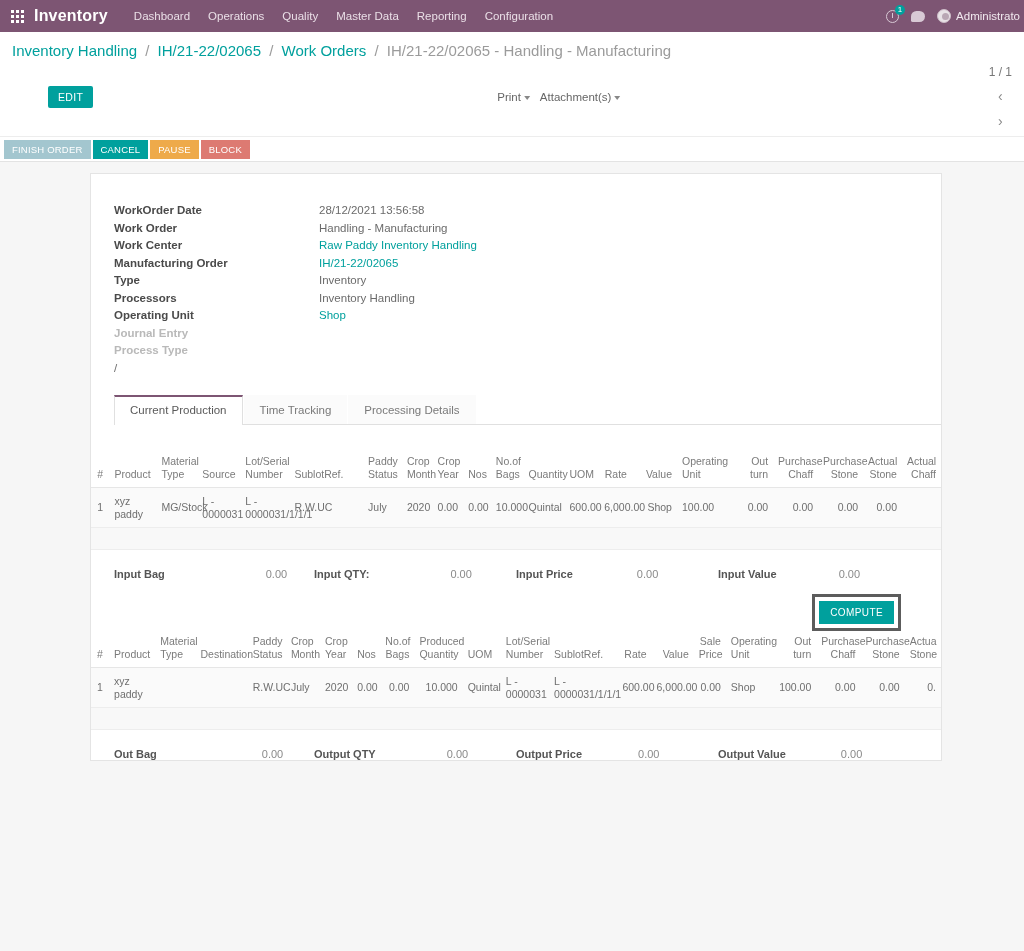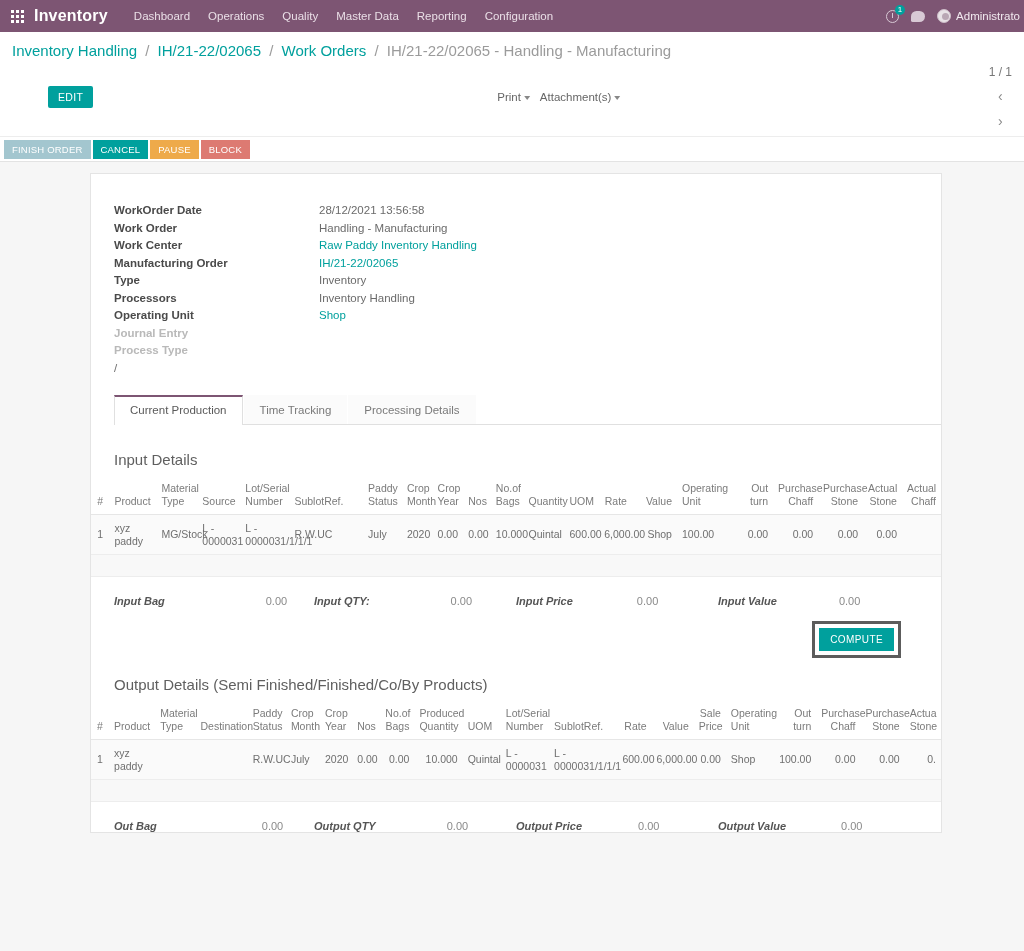--- a/index.html
+++ b/index.html
@@ -134,21 +134,21 @@
     color:#6f6f6f; text-align:right; vertical-align:middle;
     padding:7px 5px; line-height:12.5px; background:#fafafa;
     border-bottom:1px solid #ededed;
   }
   table.grid th.l, table.grid td.l { text-align:left; }
   table.grid th.c, table.grid td.c { text-align:center; }
   tr.emptyrow td { height:22px; background:#f8f8f8; border-bottom:1px solid #ededed; padding:0; }
 
   .totrow { display:flex; font-size:11px; padding:18px 0 0 23px; }
   .totcell { display:flex; }
-  .totlabel { font-weight:bold; color:#555;font-style:italic; }
+  .totlabel { font-weight:bold; color:#555; }
   .totval { color:#8a8a8a; }
 
   .compute-wrap { display:flex; justify-content:flex-end; padding:14px 40px 0 0; }
   .compute-focus { border:3px solid #5c5c5c; padding:4px; background:#fff; display:inline-block; }
   .btn-compute {
     background:#00a09d; color:#fff; border:none; font-size:10px; letter-spacing:.4px;
     padding:6px 11px; cursor:pointer; font-family:inherit;
   }
 </style>
 </head>
@@ -271,21 +271,20 @@
       <div class="slash">/</div>
 
       <div class="tabs">
         <div class="tab active">Current Production</div>
         <div class="tab">Time Tracking</div>
         <div class="tab">Processing Details</div>
       </div>
 
       <div class="tabpane">
 
-        <div class="sec-title">Input Details</div>
         <table class="grid">
           <colgroup>
             <col style="width:18px">
               <col style="width:46px">
               <col style="width:40px">
               <col style="width:42px">
               <col style="width:48px">
             <col style="width:72px">
               <col style="width:38px">
               <col style="width:30px">
@@ -376,21 +375,20 @@
             <span class="totval" style="margin-left:62px">0.00</span>
           </div>
         </div>
 
         <div class="compute-wrap">
           <div class="compute-focus">
             <button class="btn-compute">COMPUTE</button>
           </div>
         </div>
 
-        <div class="sec-title" style="margin-top:18px">Output Details (Semi Finished/Finished/Co/By Products)</div>
         <table class="grid">
           <colgroup>
             <col style="width:18px">
               <col style="width:46px">
               <col style="width:40px">
               <col style="width:52px">
               <col style="width:38px">
             <col style="width:34px">
               <col style="width:32px">
               <col style="width:28px">

